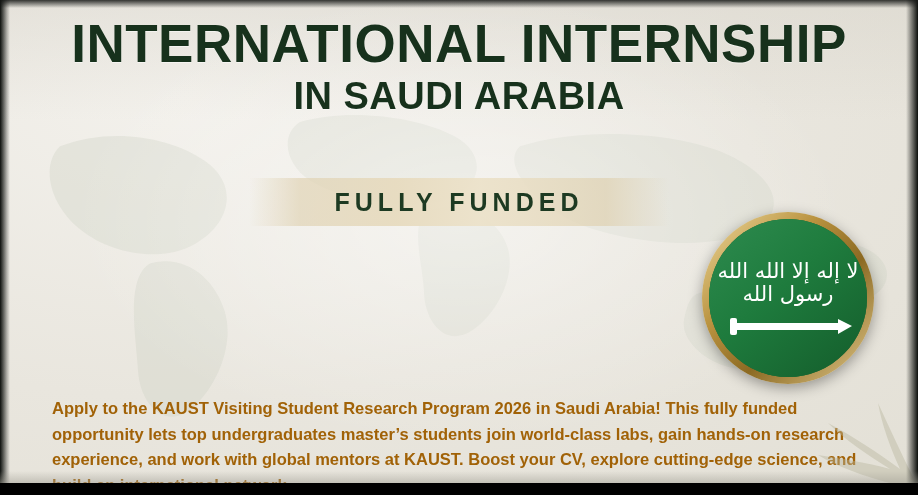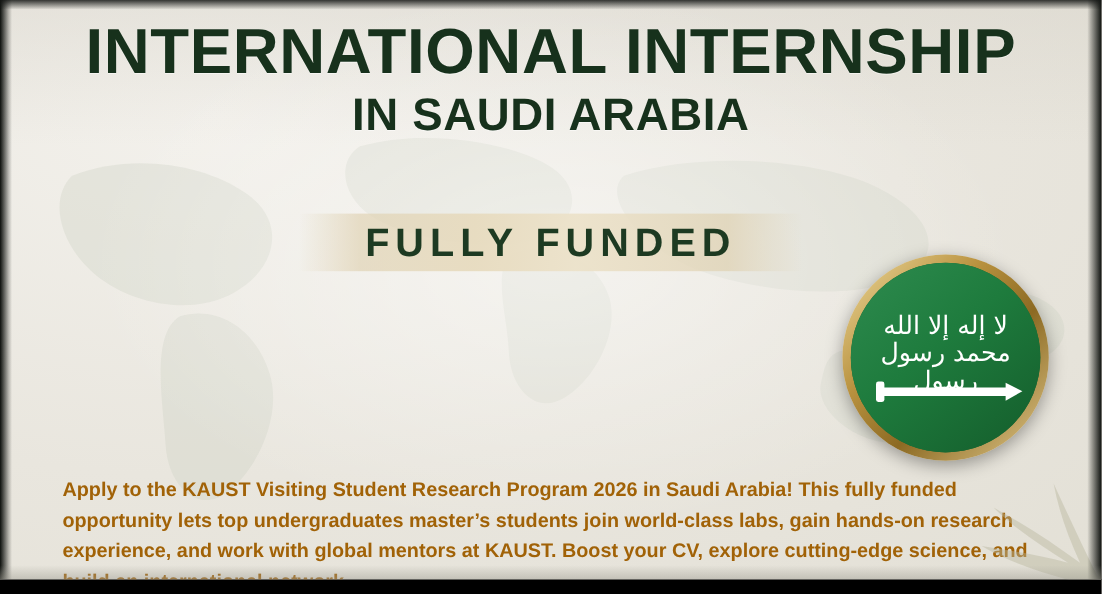--- a/index.html
+++ b/index.html
@@ -91,21 +91,21 @@
     justify-content: center;
     background: linear-gradient(to right,
       rgba(226,213,184,0) 0%,
       rgba(223,209,177,0.65) 12%,
       rgba(231,219,191,0.95) 35%,
       rgba(236,226,202,0.95) 55%,
       rgba(223,209,177,0.7) 85%,
       rgba(226,213,184,0) 100%);
   }
   .badge-text {
-    font-size: 33px;
+    font-size: 25px;
     font-weight: 800;
     letter-spacing: 5px;
     color: #1d3a22;
   }
 
   .flag-medal {
     position: absolute;
     top: 212px;
     right: 44px;
     width: 172px;
@@ -240,21 +240,21 @@
 
   <div class="badge-wrap">
     <div class="badge">
       <span class="badge-text">FULLY FUNDED</span>
     </div>
   </div>
 
   <div class="flag-medal">
     <div class="flag-inner">
       <div class="grad"></div>
-      <div class="flag-script">لا إله إلا الله محمد رسول رسول</div>
+      <div class="flag-script">لا إله إلا الله الله رسول الله</div>
       <div class="flag-sword"></div>
     </div>
   </div>
 
 
   <div class="body-text">Apply to the KAUST Visiting Student Research Program 2026 in Saudi Arabia! This fully funded opportunity lets top undergraduates master’s students join world-class labs, gain hands-on research experience, and work with global mentors at KAUST. Boost your CV, explore cutting-edge science, and build an international network.</div>
 
   <div class="palm">
     <svg viewBox="0 0 220 130" aria-hidden="true">
       <g fill="#b9b79f" opacity="0.8">

